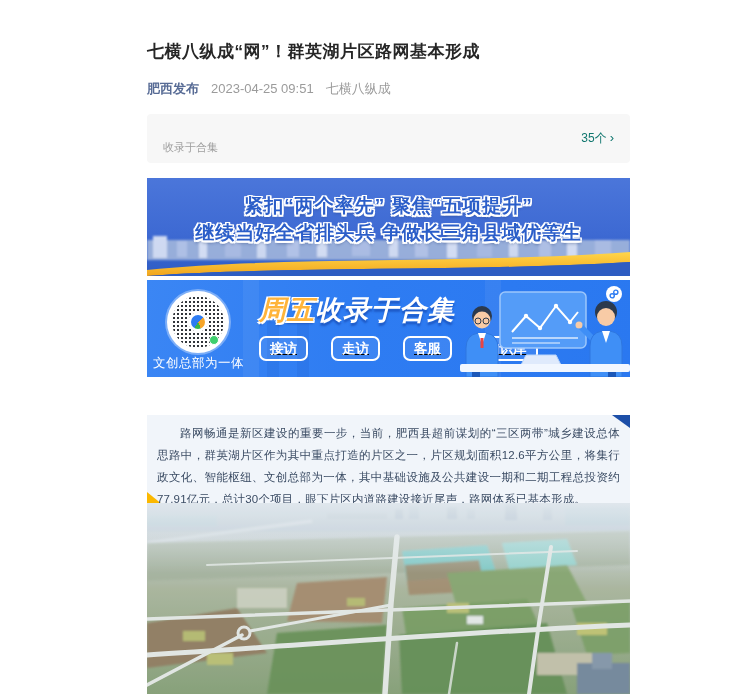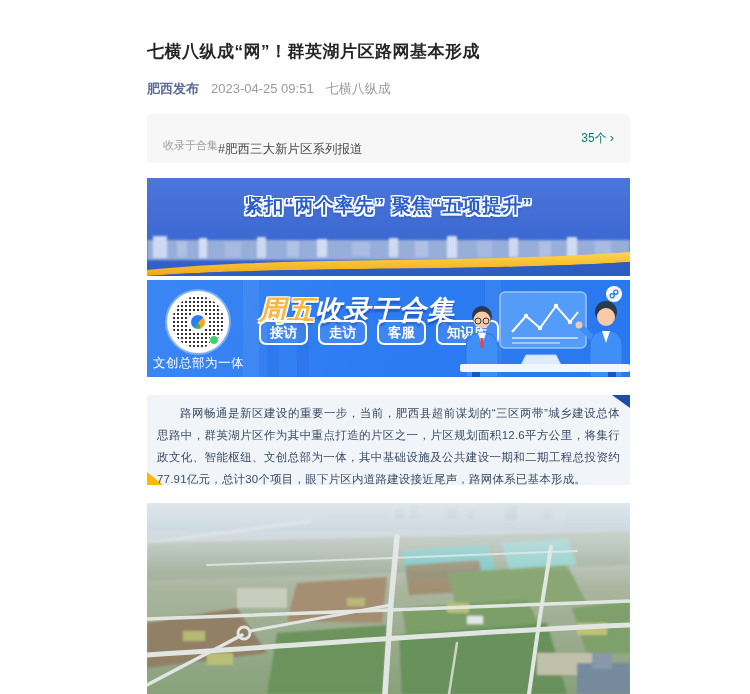--- a/index.html
+++ b/index.html
@@ -48,28 +48,28 @@
   .qr-badge{position:absolute;left:42px;top:44px;width:10px;height:10px;border-radius:50%;
       background:#3ecf6e;border:1.5px solid #fff;box-sizing:border-box;}
   .qr-caption{position:absolute;left:4px;top:75px;width:95px;text-align:center;color:#ffffff;
       font-size:12.5px;letter-spacing:.5px;}
   .b2title{position:absolute;left:112px;top:14px;white-space:nowrap;font-weight:900;
       font-size:27px;line-height:32px;letter-spacing:1px;font-style:italic;}
   .b2title .hi{color:#ffb43a;
       text-shadow:-1.5px -1.5px 0 #fff,1.5px -1.5px 0 #fff,-1.5px 1.5px 0 #fff,1.5px 1.5px 0 #fff,
                   0 3px 2px rgba(16,60,160,.5);margin-top:8px;}
   .b2title .rest{color:#ffffff;text-shadow:0 3px 2px rgba(16,60,160,.55);}
-  .tags{position:absolute;left:112px;top:40px;display:flex;gap:10px;}
+  .tags{position:absolute;left:112px;top:56px;display:flex;gap:23px;text-decoration:underline;}
   .tag{border:2px solid #ffffff;border-radius:7px;color:#fff;font-size:13.5px;font-weight:bold;
        padding:2px 9px;line-height:17px;background:rgba(255,255,255,.08);white-space:nowrap;}
   .illus{position:absolute;right:0;top:8px;width:170px;height:89px;}
   .share{position:absolute;right:8px;top:6px;width:16px;height:16px;border-radius:50%;
          background:#ffffff;display:flex;align-items:center;justify-content:center;cursor:pointer;}
   
-  .parabox{position:absolute;left:147px;top:395px;width:483px;height:90px;background:#f1f5fa;
+  .parabox{position:absolute;left:147px;top:415px;width:483px;height:90px;background:#f1f5fa;
            box-sizing:border-box;}
   .paratext{position:absolute;inset:7px 10px 7px 10px;font-size:11.5px;line-height:22px;
             color:#3a4b63;text-align:justify;text-indent:2em;letter-spacing:.2px;}
   .tri-blue{position:absolute;top:0;right:0;width:0;height:0;
             border-top:13px solid #1d4fa8;border-left:18px solid transparent;}
   .tri-yellow{position:absolute;bottom:0;left:0;width:0;height:0;
             border-bottom:13px solid #fbb800;border-left:16px solid transparent;
             transform:scaleX(-1);transform-origin:8px 0;}
   
   .photo{position:absolute;left:147px;top:503px;width:483px;height:191px;overflow:hidden;
@@ -83,21 +83,20 @@
 
   <div class="title">七横八纵成“网”！群英湖片区路网基本形成</div>
 
   <div class="byline">
     <span class="author">肥西发布</span><span class="date">2023-04-25 09:51</span><span class="loc">七横八纵成</span>
   </div>
 
   <div class="album">
     <div class="album-left">
       <span class="album-label">收录于合集</span>
-      <span class="album-name">#肥西三大新片区系列报道</span>
     </div>
     <div class="album-count">
       <span>35个</span><span class="chev">›</span>
     </div>
   </div>
 
   <div class="banner1">
     <svg viewBox="0 0 483 98" preserveAspectRatio="none">
       <defs>
         <linearGradient id="gold" x1="0" y1="0" x2="0" y2="1">
@@ -125,20 +124,21 @@
         <rect x="362" y="60" width="9" height="19" fill="#e8edf7"></rect>
           <rect x="392" y="63" width="12" height="16" fill="#c3cfe9"></rect>
         <rect x="420" y="59" width="10" height="20" fill="#ecf0f9"></rect>
           <rect x="448" y="62" width="16" height="17" fill="#bdcae6"></rect>
       </g>
       <path d="M0,92 C130,78 320,86 483,74 L483,84 C320,94 130,88 0,98 Z" fill="url(#gold)"></path>
       <path d="M0,98 C130,88 320,94 483,84 L483,98 Z" fill="#2e5dc2"></path>
     </svg>
     <div class="b1text">
       <div class="b1line b1line1">紧扣“两个率先” 聚焦“五项提升”</div>
+      <div class="b1line b1line2">继续当好全省排头兵 争做长三角县域优等生</div>
     </div>
   </div>
 
   <div class="banner2">
     <div class="b2bar" style="left:96px"></div>
     <div class="b2bar" style="left:338px"></div>
     <div class="b2bar2" style="left:120px"></div>
     <div class="b2bar2" style="left:150px"></div>
 
     <div class="qr">

